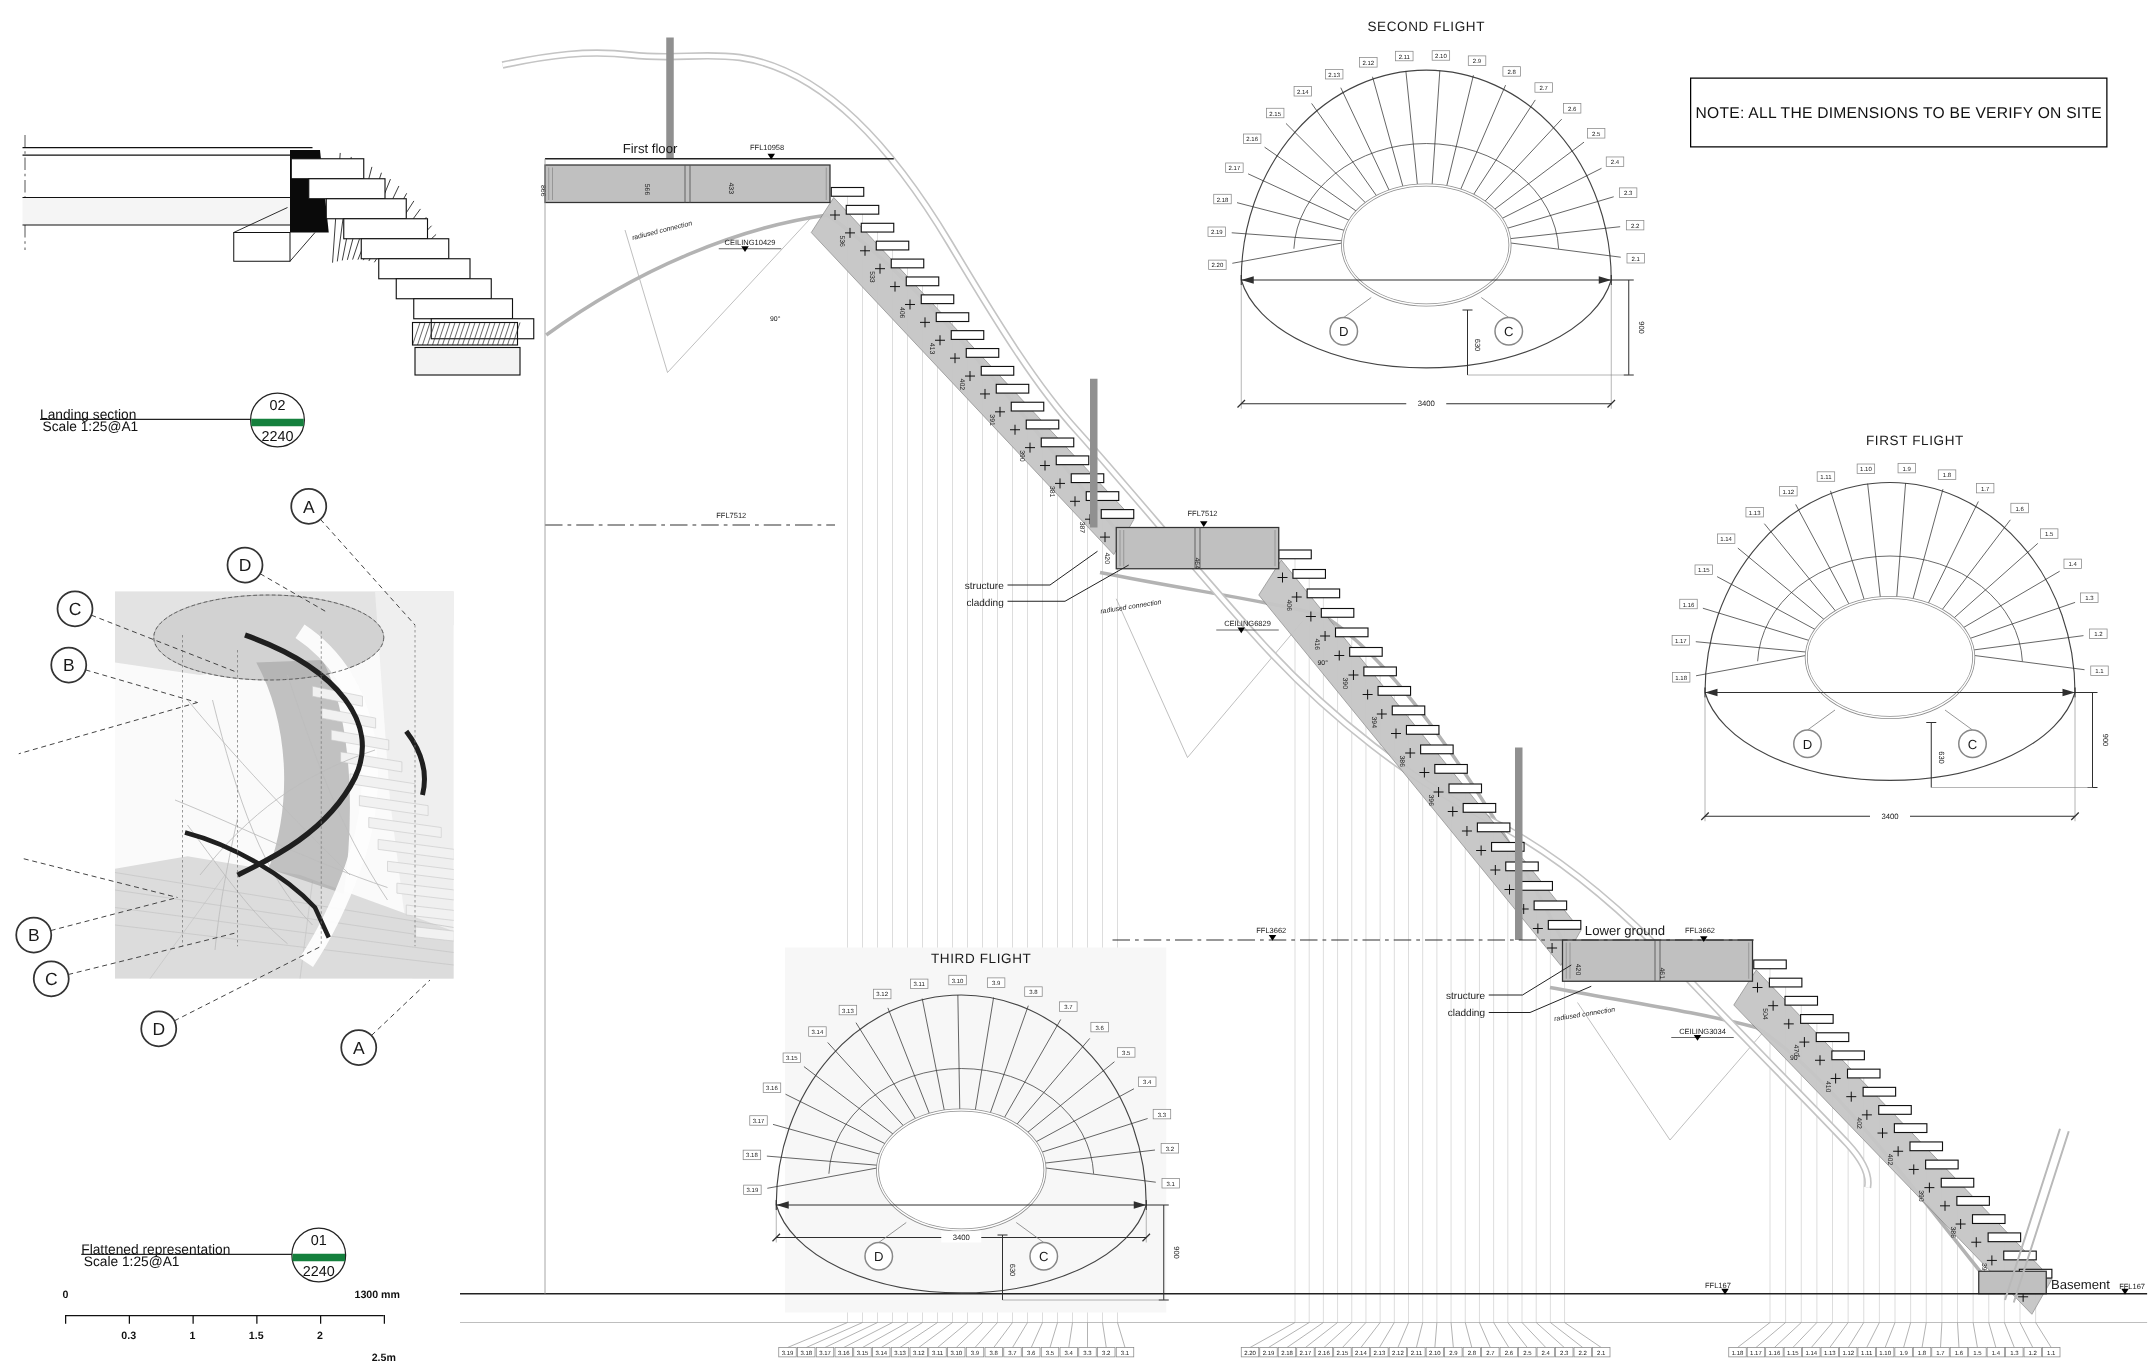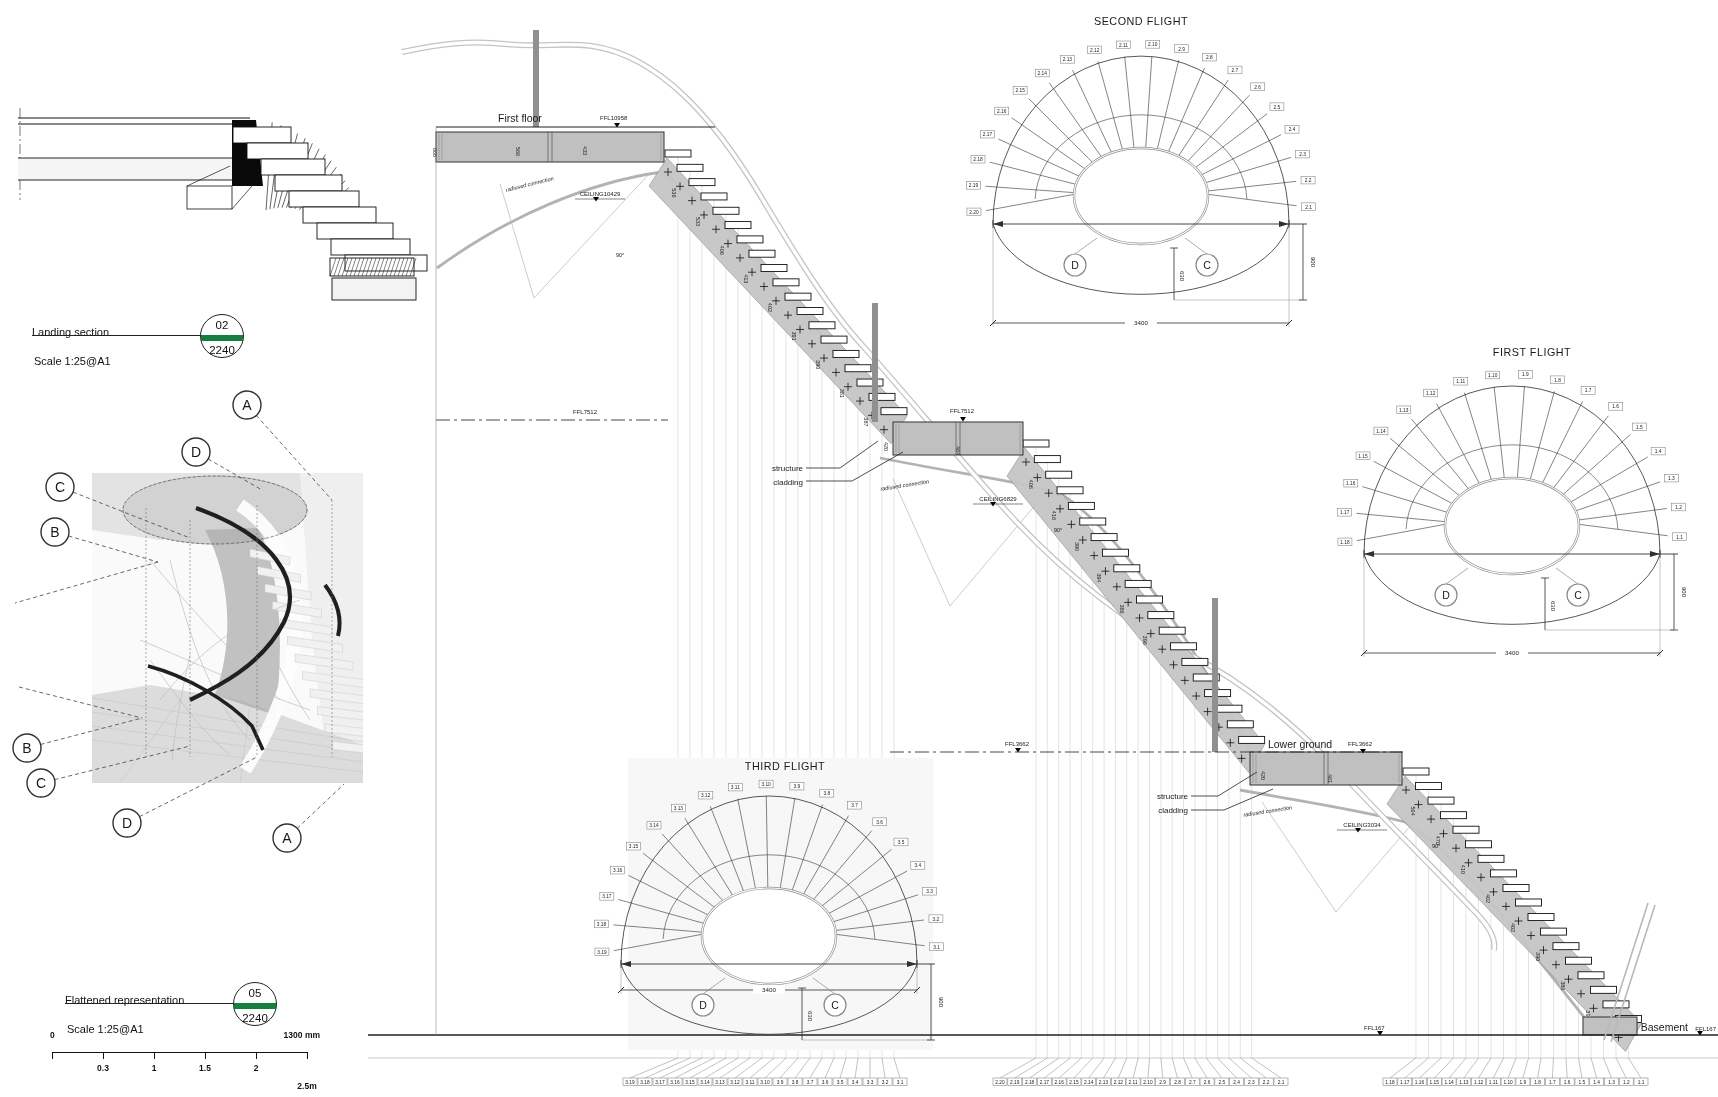--- a/index.html
+++ b/index.html
@@ -4,21 +4,21 @@
 <style>
   html,body{margin:0;padding:0;background:#fff}
   #sheet{position:relative;width:1718px;height:1097px;background:#fff;overflow:hidden;
          font-family:"Liberation Sans",sans-serif;color:#111}
   svg text{font-family:"Liberation Sans",sans-serif;fill:#1a1a1a}
   .note{position:absolute;left:1352px;top:62px;width:332px;height:54px;border:1.5px solid #000;
         display:flex;align-items:center;justify-content:center;font-size:12.5px;letter-spacing:.2px}
   .tblock{position:absolute;width:212px;height:60px}
   .tb-title{font-size:11px;position:absolute;left:0;top:8px;white-space:nowrap}
   .tb-rule{position:absolute;top:17px;left:0;width:172px;border-top:1px solid #222}
-  .tb-scale{font-size:11px;position:absolute;left:2px;top:37px;white-space:nowrap}
+  .tb-scale{font-size:11px;position:absolute;left:2px;top:18px;white-space:nowrap}
   .tb-circle{position:absolute;top:-4px;right:0;width:42px;height:42px;border:1.2px solid #222;
              border-radius:50%;font-size:11.5px;text-align:center;background:#fff}
   .tb-num{height:20px;line-height:21px;border-bottom:6px solid #15803d}
   .tb-ref{line-height:19px}
   #scalebar{position:absolute;left:40px;top:1030px;width:280px;height:52px;font-weight:bold}
   .sb-end{position:absolute;top:0;font-size:8.5px}
   .sb-bar{position:absolute;top:22px;left:12px;width:255px;border-top:1.4px solid #111}
   .sb-tick{position:absolute;top:22px;width:0;height:7px;border-left:1.2px solid #111}
   .sb-lab{position:absolute;top:33px;font-size:8.5px;transform:translateX(-50%)}
 </style>
@@ -887,39 +887,42 @@
       <text x="1268" y="813" font-size="5.5" font-style="italic" fill="#9a9a9a" text-anchor="middle" transform="rotate(-9 1268 813)">radiused connection</text>
       <text x="1188" y="799" font-size="8" text-anchor="end">structure</text>
       <text x="1188" y="813" font-size="8" text-anchor="end">cladding</text>
       <text x="1688" y="1031" font-size="10.5" text-anchor="end">Basement</text>
       <text x="1364" y="1030" font-size="6">FFL167</text>
       <text x="1716" y="1031" font-size="6" text-anchor="end">FFL167</text>
     </g>
   </svg>
 
   
+  <div class="note">
+    <span>NOTE: ALL THE DIMENSIONS TO BE VERIFY ON SITE</span>
+  </div>
 
   
   <div class="tblock" style="left:32px;top:318px">
     <div class="tb-title">Landing section</div>
     <div class="tb-rule"></div>
     <div class="tb-scale">Scale 1:25@A1</div>
     <div class="tb-circle">
       <div class="tb-num">02</div>
       <div class="tb-ref">2240</div>
     </div>
   </div>
 
   
   <div class="tblock" style="left:65px;top:986px">
     <div class="tb-title">Flattened representation</div>
     <div class="tb-rule"></div>
     <div class="tb-scale">Scale 1:25@A1</div>
     <div class="tb-circle">
-      <div class="tb-num">05</div>
+      <div class="tb-num">01</div>
       <div class="tb-ref">2240</div>
     </div>
   </div>
 
   
   <div id="scalebar">
     <span class="sb-end" style="left:10px">0</span>
     <span class="sb-end" style="right:0">1300 mm</span>
     <div class="sb-bar"></div>
   <div class="sb-tick" style="left: 12px;"></div>

